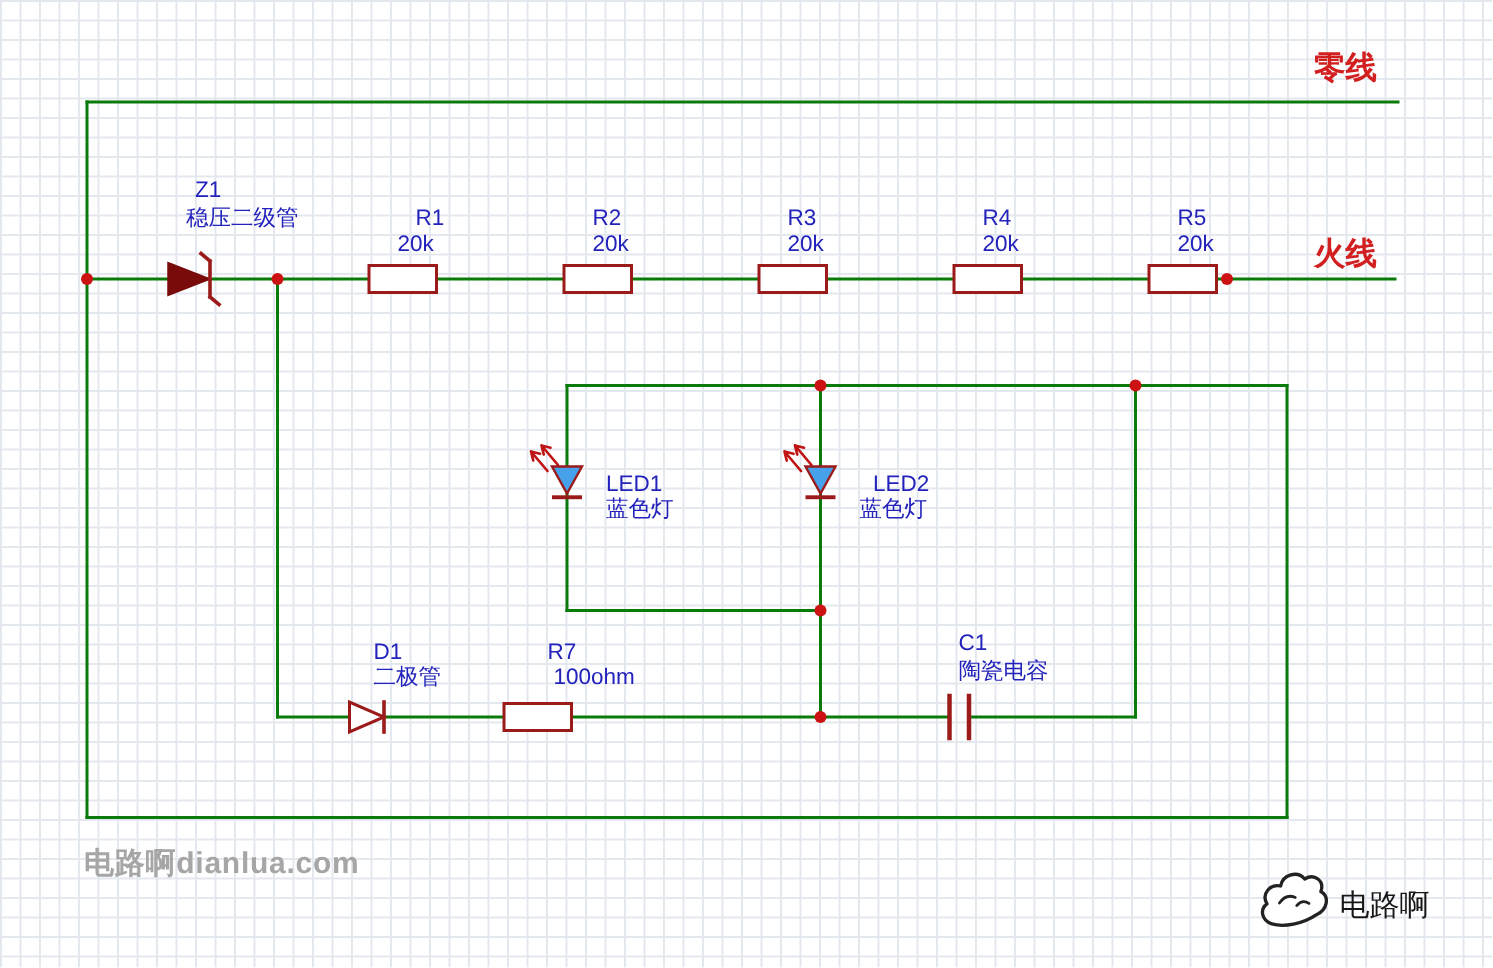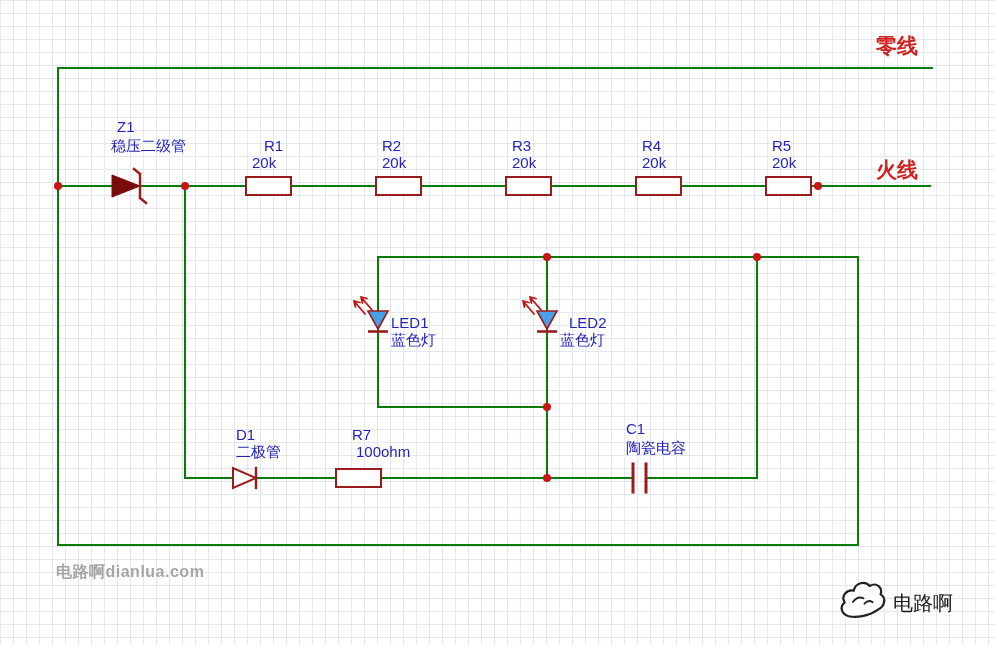--- a/index.html
+++ b/index.html
@@ -14,23 +14,23 @@
   }
   svg.sheet { position:absolute; left:0; top:0; }
   .wire { stroke:#0a7a0a; stroke-width:2; fill:none; stroke-linecap:square; }
   .comp-outline { fill:#ffffff; stroke:#9b1b1b; stroke-width:2; }
   .comp-stroke { stroke:#9b1b1b; fill:none; stroke-width:2.4; stroke-linecap:square; }
   .comp-fill { fill:#7a0b0b; stroke:#7a0b0b; stroke-width:1; }
   .dot { fill:#cc1212; }
   .led-tri { fill:#47a1ea; stroke:#9b1b1b; stroke-width:1.6; }
   .led-bar { stroke:#9b1b1b; stroke-width:2.6; }
   .arrow { stroke:#c01414; stroke-width:1.8; fill:none; stroke-linecap:round; }
-  .ref { position:absolute; color:#2323bb; font-size:15px; line-height:1.1; white-space:nowrap; }
+  .ref { position:absolute; color:#2323bb; font-size:15px; line-height:1.1; white-space:nowrap;margin-left:13px; }
   .net-label { position:absolute; color:#d21f1f; font-size:21px; line-height:1.05; white-space:nowrap; font-weight:700; }
-  .watermark { position:absolute; color:#a6a6a6; font-size:16px; font-weight:600; letter-spacing:.5px; }
+  .watermark { position:absolute; color:#a6a6a6; font-size:20px; font-weight:600; letter-spacing:.5px; }
   .logo-text { position:absolute; color:#161616; font-size:20px; font-weight:400; }
   .logo-icon { position:absolute; left:836px; top:578px; width:56px; height:46px; }
 </style>
 </head>
 <body>
 
 <div class="canvas">
 
   <svg class="sheet" width="995" height="645" viewBox="0 0 995 645">
 

